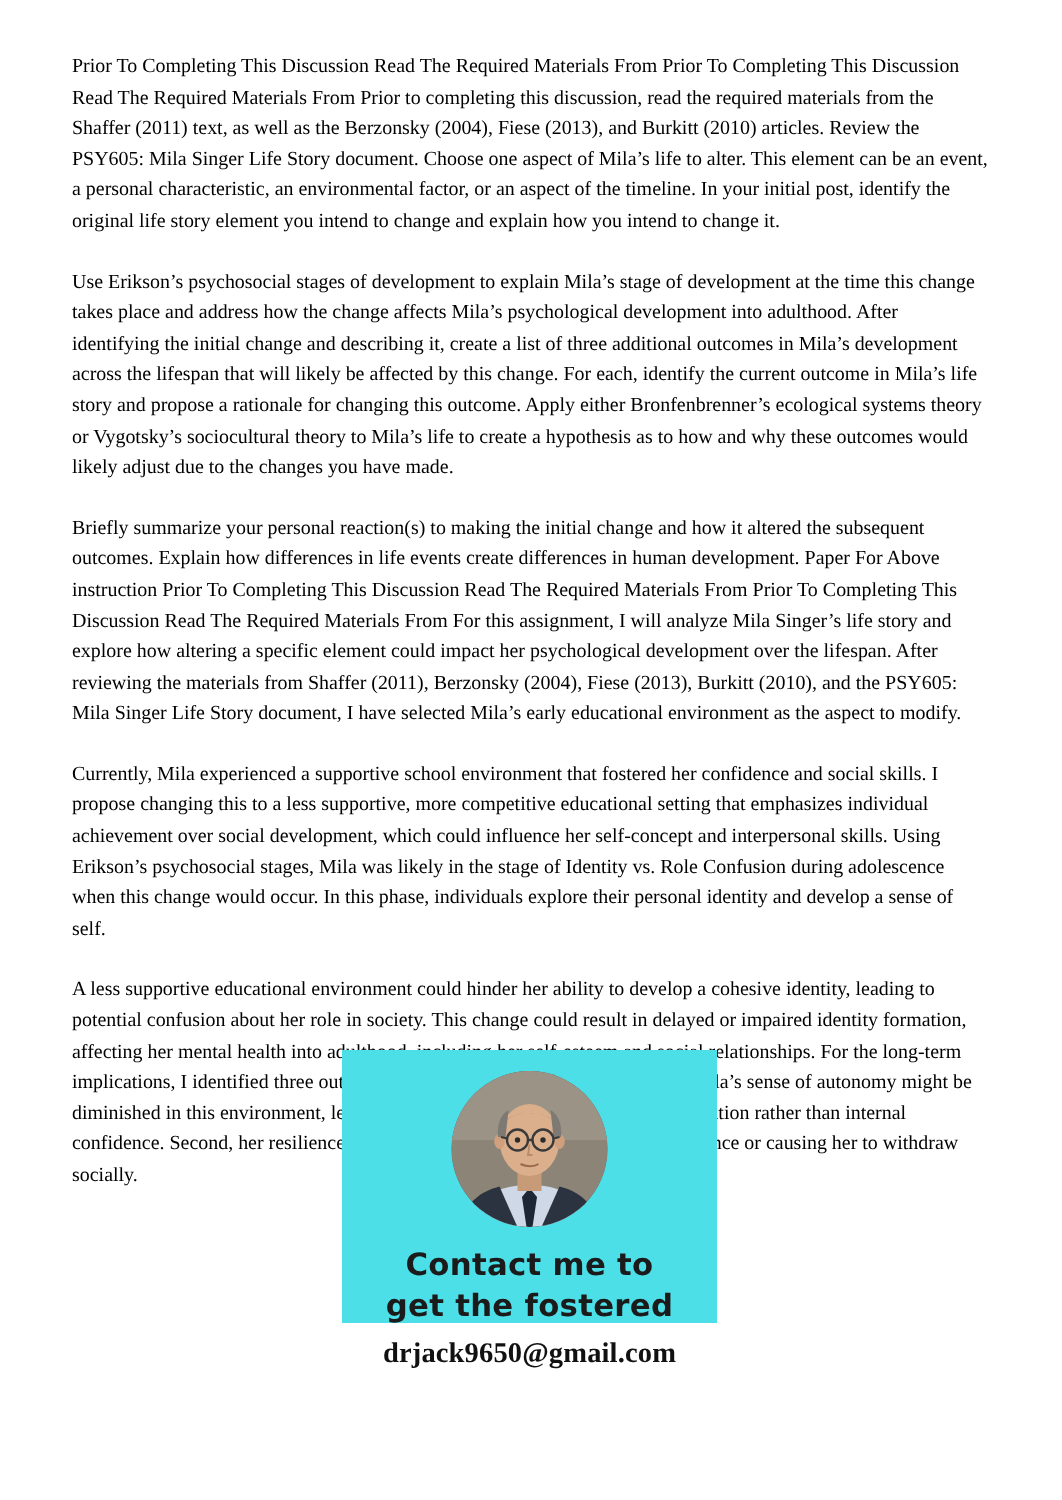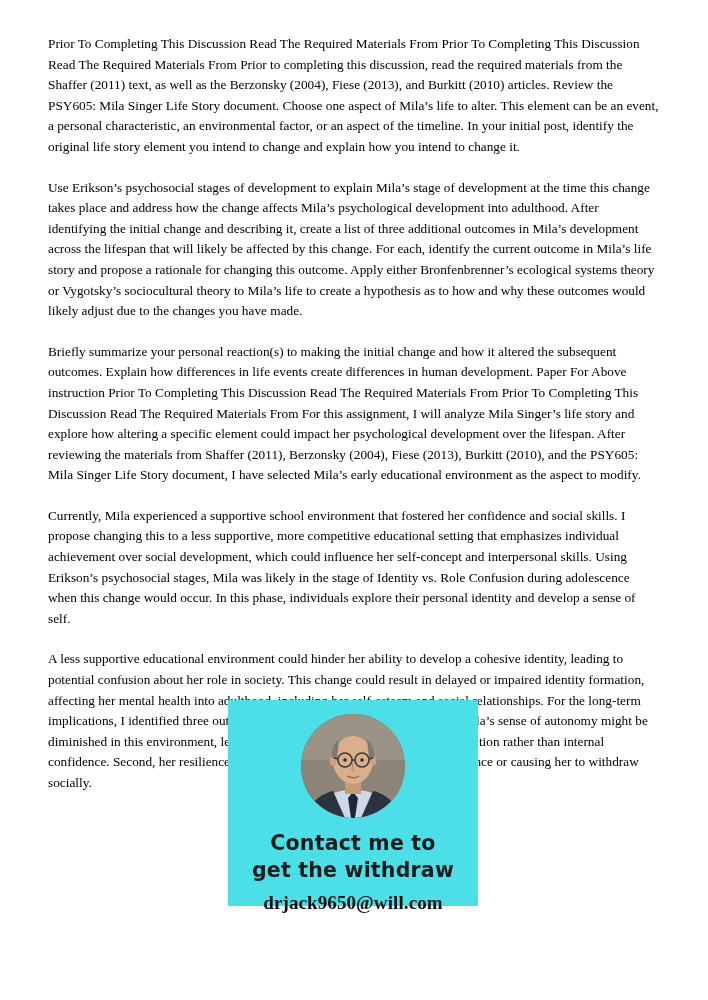--- a/index.html
+++ b/index.html
@@ -34,21 +34,21 @@
   }
   .para:last-child {
     margin-bottom: 0;
   }
   
   .overlay-card {
     position: absolute;
     left: 228px;
     top: 700px;
     width: 250px;
-    height: 206px;
+    height: 182px;
     background: #4ddfe8;
     box-sizing: border-box;
     text-align: center;
     padding-top: 14px;
     font-family: "DejaVu Sans", sans-serif;
   }
   .avatar {
     width: 104px;
     height: 104px;
     border-radius: 50%;
@@ -130,15 +130,15 @@
 
         <circle cx="44" cy="46" r="1.8" fill="#2b2b2b"></circle>
         <circle cx="61" cy="46" r="1.8" fill="#2b2b2b"></circle>
 
         <path d="M52 49 L51 56 L54 56" fill="none" stroke="#b98a68" stroke-width="1.2"></path>
         <path d="M46 62 C50 64 55 64 58 62" fill="none" stroke="#9d6a50" stroke-width="1.4"></path>
       </g>
     </svg>
   </div>
   <div class="overlay-line1">Contact me to</div>
-  <div class="overlay-line2">get the withdraw</div>
-  <div class="overlay-email">drjack9650@will.com</div>
+  <div class="overlay-line2">get the fostered</div>
+  <div class="overlay-email">drjack9650@gmail.com</div>
 </div>
 
 </body></html>

